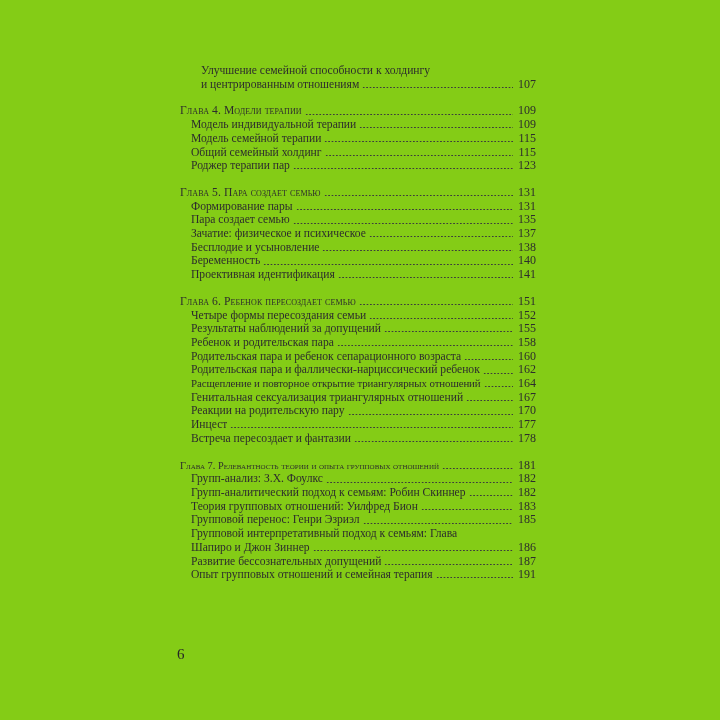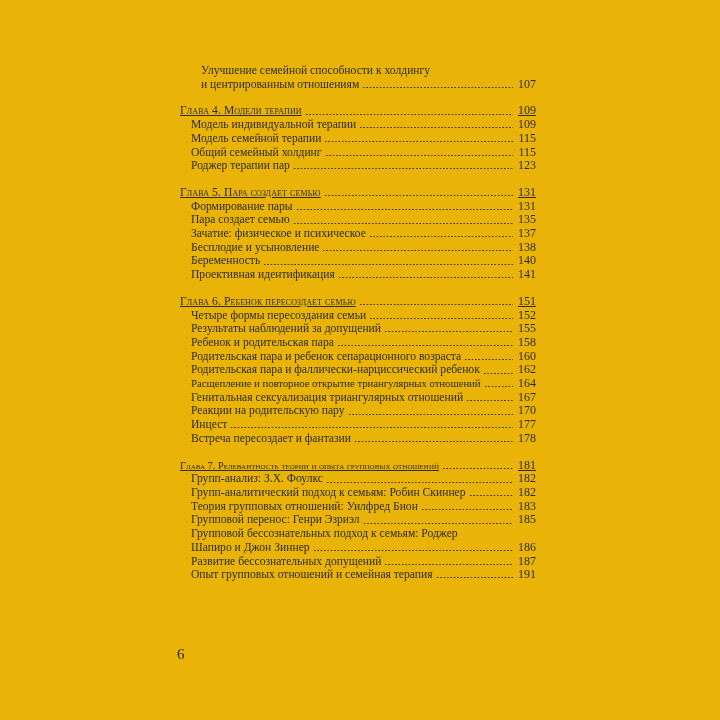--- a/index.html
+++ b/index.html
@@ -6,21 +6,21 @@
     margin: 0;
     padding: 0;
     width: 720px;
     height: 720px;
     background: #ffffff;
     overflow: hidden;
   }
   .page {
     position: absolute;
     inset: 0;
-    background: #eab308;
+    background: #84cc16;
     font-family: "Liberation Serif", "DejaVu Serif", serif;
     color: #2d2d2d;
   }
   .toc {
     position: absolute;
     left: 180px;
     top: 64px;
     width: 356px;
   }
   .section { margin-bottom: 13px; }
@@ -30,21 +30,20 @@
     align-items: baseline;
     font-size: 11.6px;
     line-height: 13.7px;
     padding-left: 11px;
     white-space: nowrap;
   }
   .row.chapter {
     padding-left: 0;
     font-variant: small-caps;
     letter-spacing: 0.1px;
-    text-decoration: underline;
   }
   .row.indent2 { padding-left: 21px; }
   .row.condensed { font-size: 10.9px; letter-spacing: -0.1px; }
   .row.chapter.condensed { font-size: 10.3px; letter-spacing: 0; }
   .t {
     flex: 0 1 auto;
     overflow: hidden;
   }
   .leader {
     flex: 1 1 auto;
@@ -229,21 +228,21 @@
           <span class="t">Теория групповых отношений: Уилфред Бион</span>
           <span class="leader"></span>
           <span class="p">183</span>
         </div>
         <div class="row">
           <span class="t">Групповой перенос: Генри Эзриэл</span>
           <span class="leader"></span>
           <span class="p">185</span>
         </div>
         <div class="row">
-          <span class="t">Групповой бессознательных подход к семьям: Роджер</span>
+          <span class="t">Групповой интерпретативный подход к семьям: Глава</span>
         </div>
         <div class="row">
           <span class="t">Шапиро и Джон Зиннер</span>
           <span class="leader"></span>
           <span class="p">186</span>
         </div>
         <div class="row">
           <span class="t">Развитие бессознательных допущений</span>
           <span class="leader"></span>
           <span class="p">187</span>

